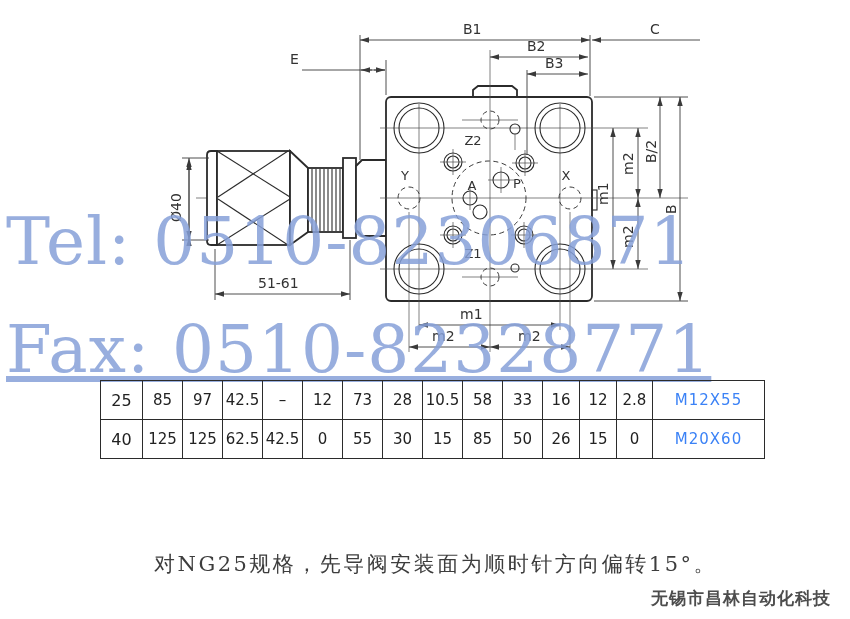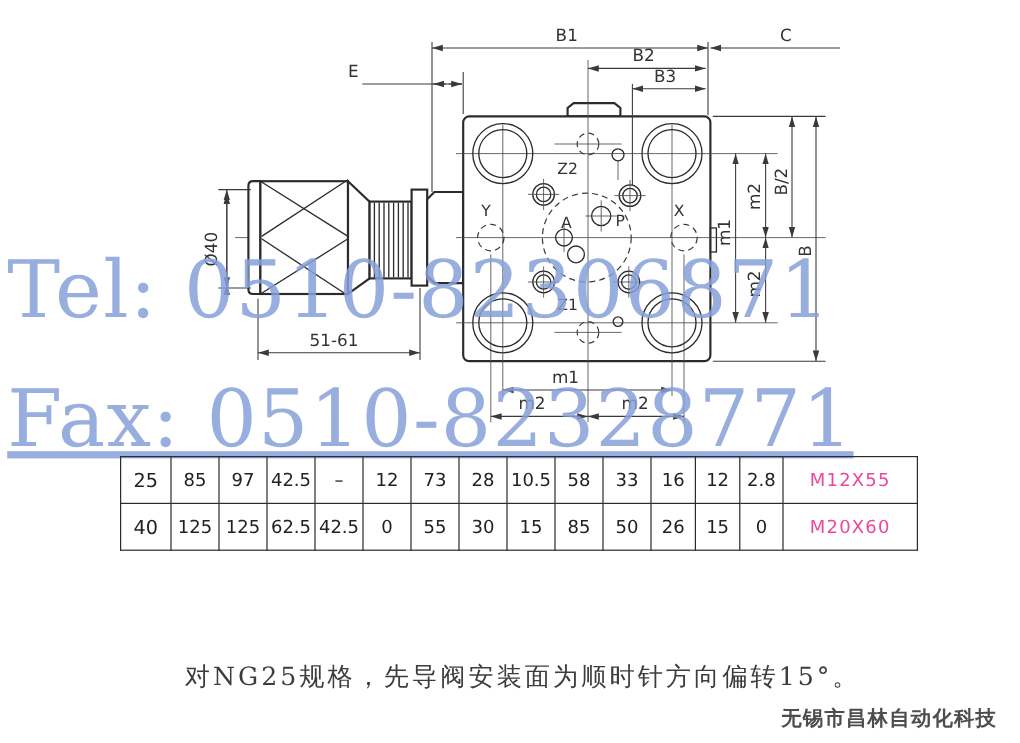--- a/index.html
+++ b/index.html
@@ -21,21 +21,21 @@
   .dtxt{fill:#333;font-family:"DejaVu Sans",sans-serif;font-size:14px;}
   .ptxt{fill:#333;font-family:"DejaVu Sans",sans-serif;font-size:13px;}
   
   #dim-table{position:absolute;left:100px;top:380px;z-index:3;border-collapse:collapse;
              table-layout:fixed;width:664px;background:transparent;}
   #dim-table td{border:1.2px solid #2b2b2b;text-align:center;vertical-align:middle;
                 height:38px;font-size:15px;color:#222;padding:0;background:transparent;}
   #dim-table tr.hdr td{font-size:15px;}
   #dim-table td.ng-hdr{font-family:"DejaVu Serif",serif;font-size:17px;}
   #dim-table td.ng{font-weight:normal;font-size:16px;}
-  #dim-table td.screw{font-size:15px;color:#ec4899;letter-spacing:1px;text-align:center;}
+  #dim-table td.screw{font-size:15px;color:#3b82f6;letter-spacing:1px;text-align:center;}
   
   #note{position:absolute;left:154px;top:550px;font-size:21px;color:#3d3d3d;z-index:3;
         font-family:"DejaVu Serif",serif;letter-spacing:2.5px;white-space:nowrap;}
   #footer{position:absolute;right:19px;top:587px;font-size:17px;font-weight:bold;
           color:#4d4d4d;z-index:3;letter-spacing:1px;white-space:nowrap;}
 </style>
 </head>
 <body>
 
 <div id="page">

